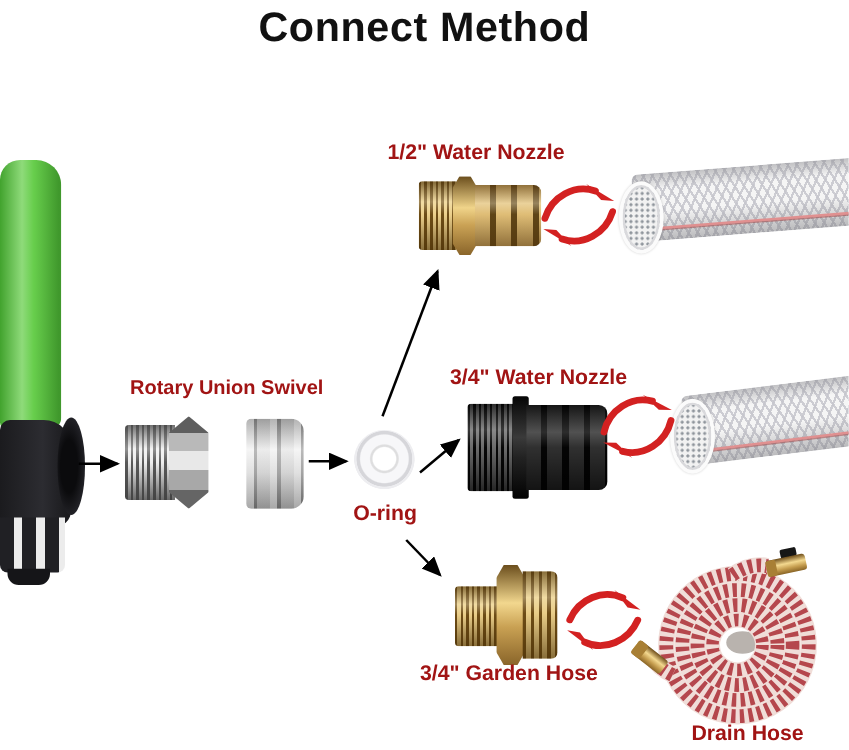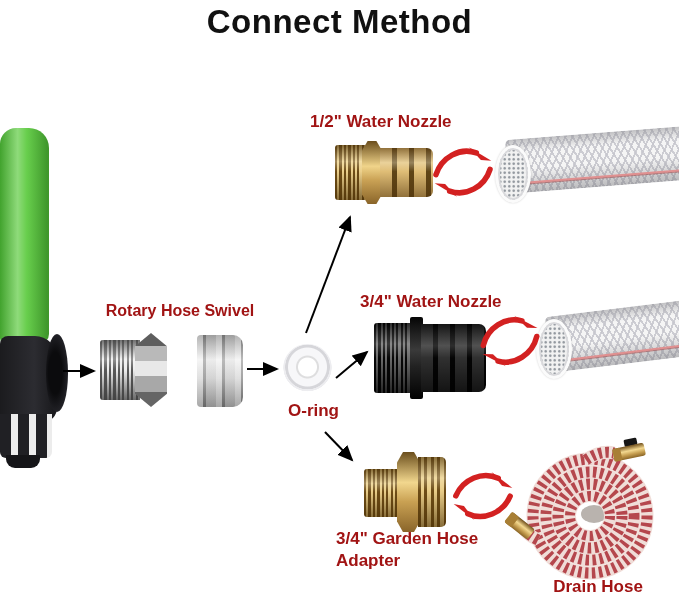--- a/index.html
+++ b/index.html
@@ -5,21 +5,21 @@
   html,body{margin:0;padding:0;background:#fff;}
   #canvas{position:relative;width:679px;height:600px;background:#fff;overflow:hidden;
           font-family:"Liberation Sans",sans-serif;}
   .abs{position:absolute;}
   
   #title{left:0;right:0;top:3px;text-align:center;font-size:33px;font-weight:800;
          color:#111;letter-spacing:.5px;}
   
   .lbl{color:#a11414;font-weight:bold;font-size:17px;line-height:22px;white-space:nowrap;}
   #lbl-swivel{left:104px;top:300px;width:152px;text-align:center;font-size:16px;}
-  #lbl-oring{left:277px;top:400px;width:62px;text-align:right;}
+  #lbl-oring{left:277px;top:400px;width:62px;text-align:center;}
   #lbl-half{left:310px;top:111px;width:140px;text-align:center;}
   #lbl-drain{left:518px;top:105px;width:140px;text-align:center;}
   #lbl-mid{left:360px;top:291px;width:138px;text-align:center;}
   #lbl-adapter{left:336px;top:528px;width:150px;text-align:left;white-space:normal;}
   #lbl-garden{left:542px;top:576px;width:112px;text-align:center;}
   
   #pump-green{left:0;top:128px;width:49px;height:216px;border-radius:16px 20px 10px 6px;
       background:#5ecb41;
       background-image:linear-gradient(90deg,rgba(0,70,0,.30),rgba(255,255,255,.30) 36%,
         rgba(255,255,255,.06) 55%,rgba(0,45,0,.32) 96%);}
@@ -245,23 +245,22 @@
       <line x1="336" y1="378" x2="367" y2="352" stroke="#000" stroke-width="2" marker-end="url(#bh)"></line>
     </g>
     <g>
       <line x1="325" y1="432" x2="352" y2="460" stroke="#000" stroke-width="2" marker-end="url(#bh)"></line>
     </g>
     <use href="#rot" transform="translate(463,172) rotate(-12)"></use>
     <use href="#rot" transform="translate(510,341) rotate(-16)"></use>
     <use href="#rot" transform="translate(483,496) rotate(-6)"></use>
   </svg>
 
-  <div id="lbl-swivel" class="abs lbl">Rotary Hose Swivel</div>
+  <div id="lbl-swivel" class="abs lbl">Rotary Union Swivel</div>
   <div id="lbl-oring" class="abs lbl">O-ring</div>
   <div id="lbl-half" class="abs lbl">1/2" Water Nozzle</div>
   <div id="lbl-mid" class="abs lbl">3/4" Water Nozzle</div>
   <div id="lbl-adapter" class="abs lbl">
     <div>3/4" Garden Hose</div>
-    <div>Adapter</div>
   </div>
   <div id="lbl-garden" class="abs lbl">Drain Hose</div>
 
 </div>
 
 </body></html>

